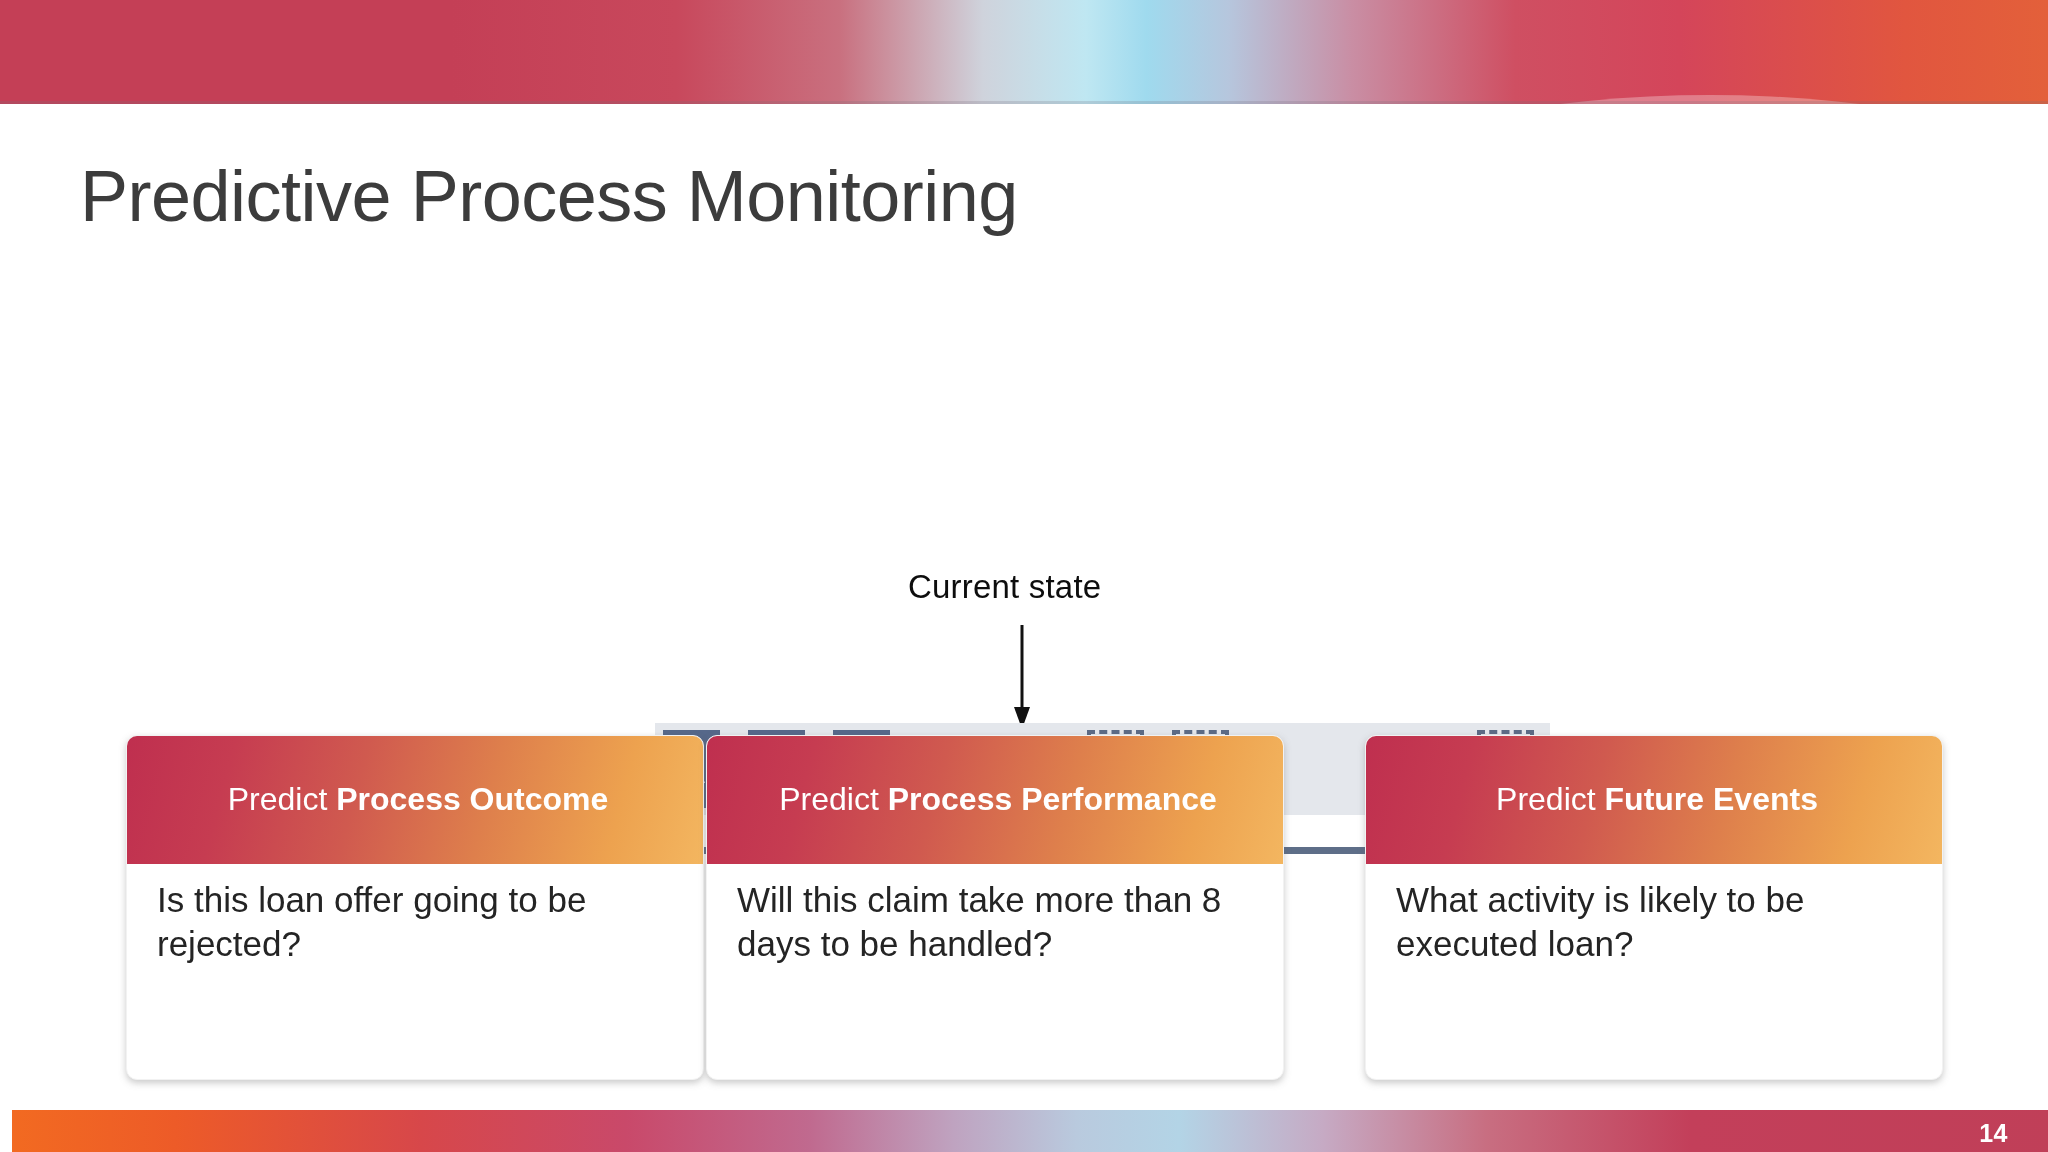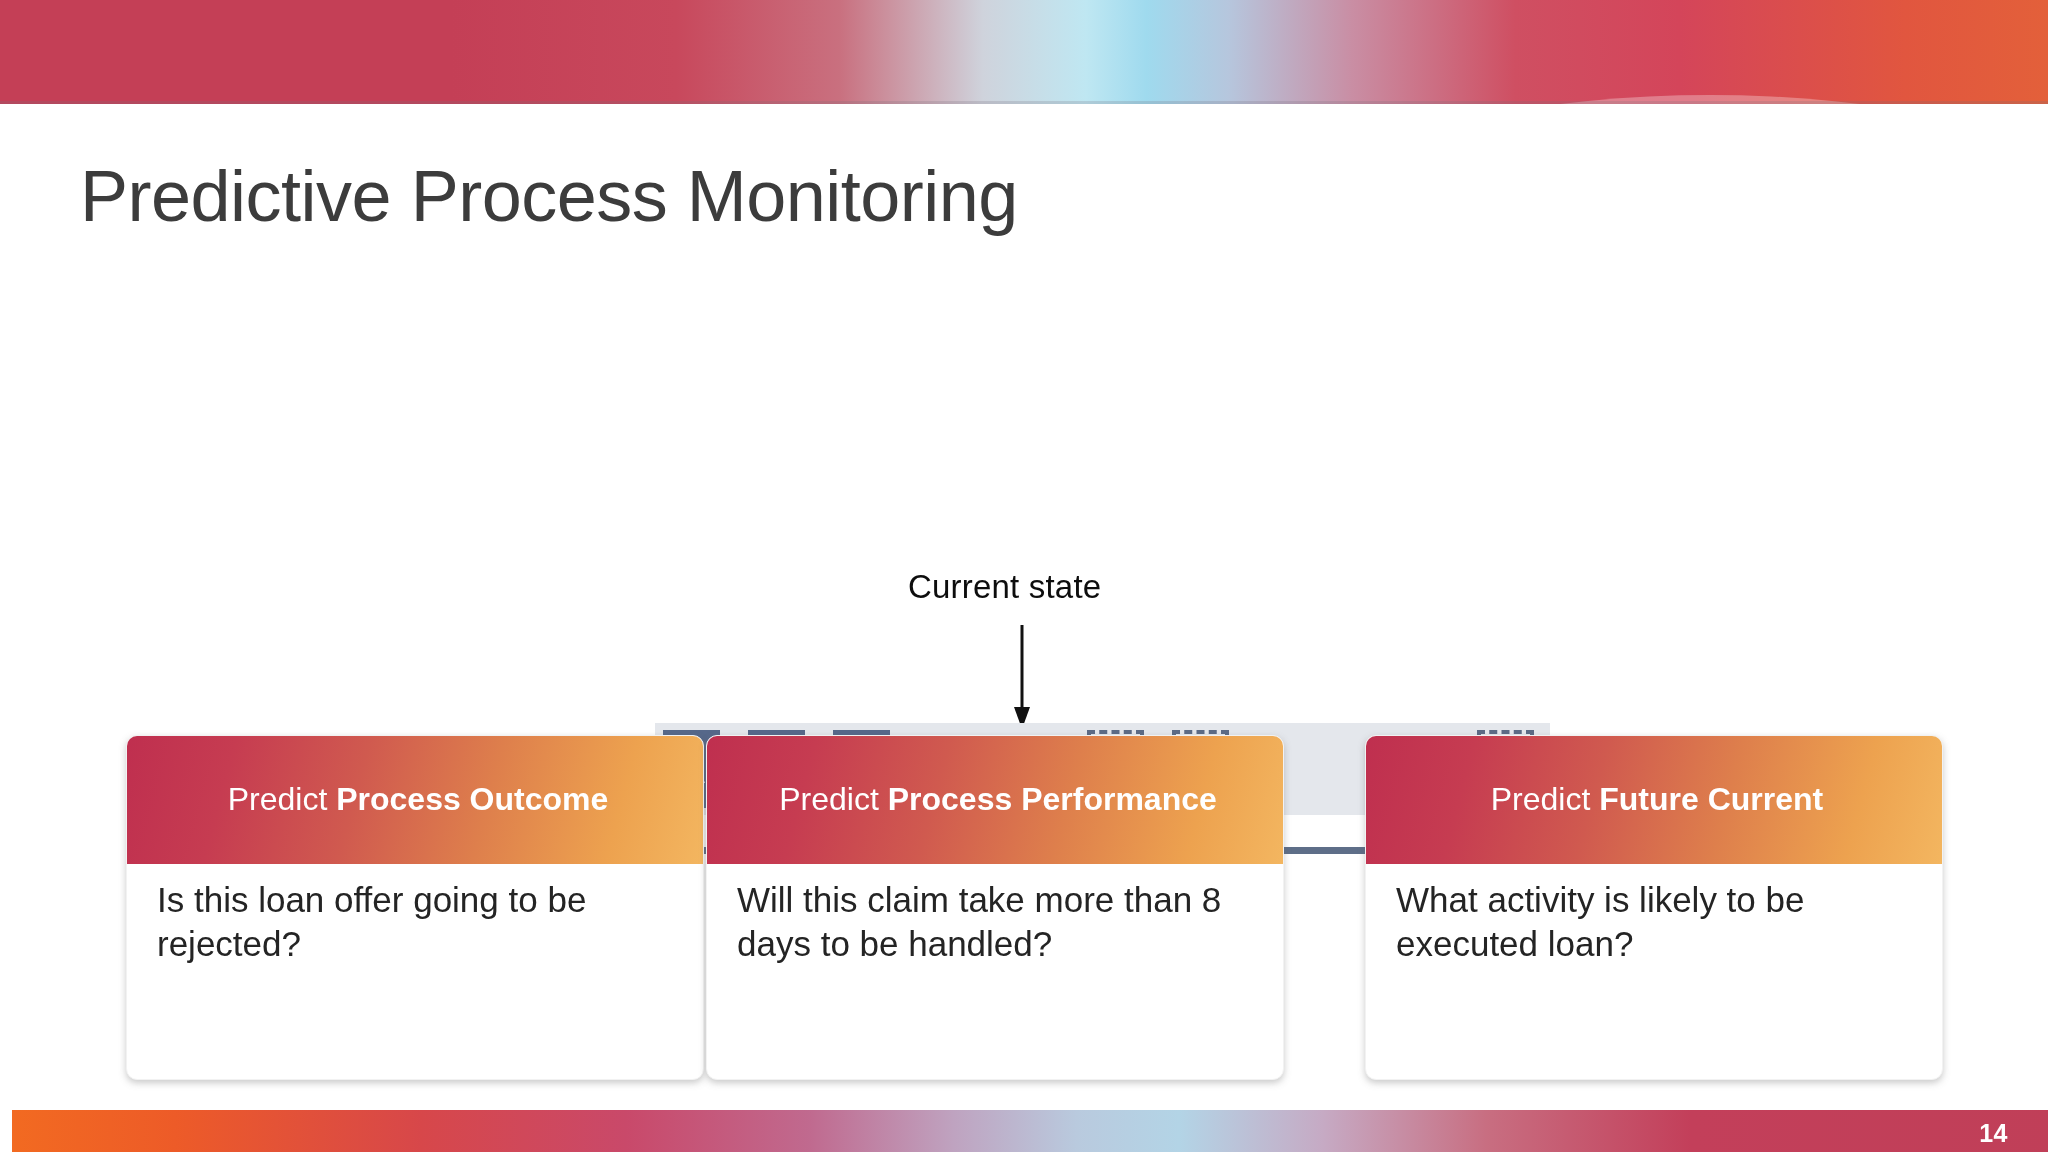--- a/index.html
+++ b/index.html
@@ -354,21 +354,21 @@
         </div>
       </div>
       <div class="card-body">
         <p>Will this claim take more than 8 days to be handled?</p>
       </div>
     </div>
 
     <div class="card" id="card-2">
       <div class="card-header">
         <div class="card-header-text">
-          <span>Predict </span><b>Future Current</b>
+          <span>Predict </span><b>Future Events</b>
         </div>
       </div>
       <div class="card-body">
         <p>What activity is likely to be executed loan?</p>
       </div>
     </div>
 
   </div>
 
   <div id="bottom-bar">

